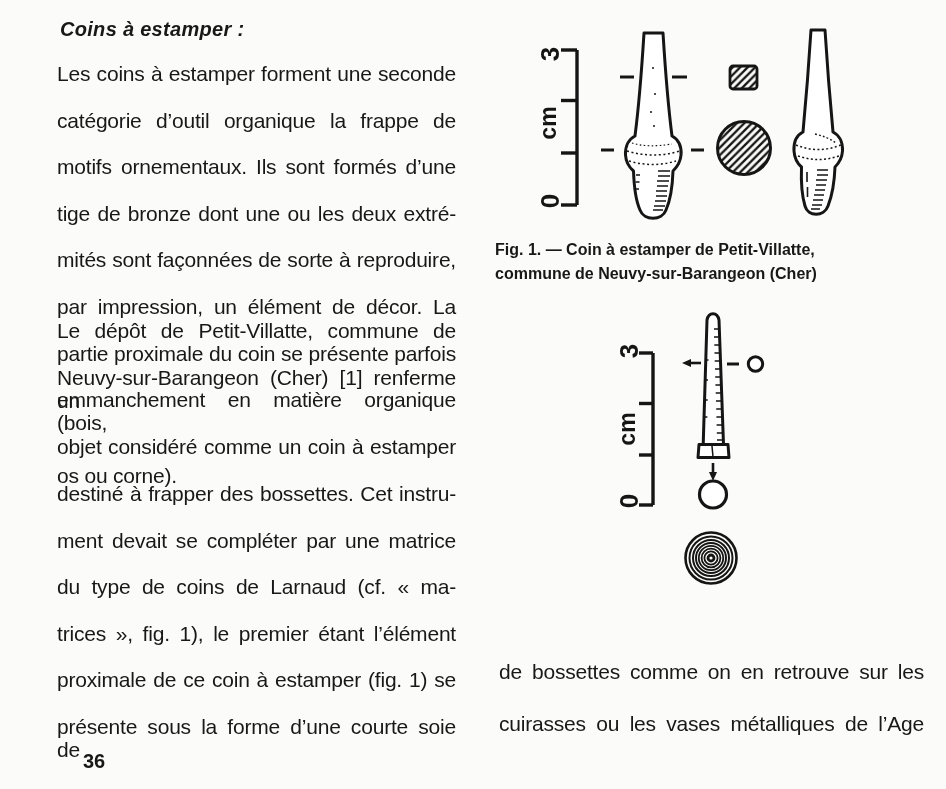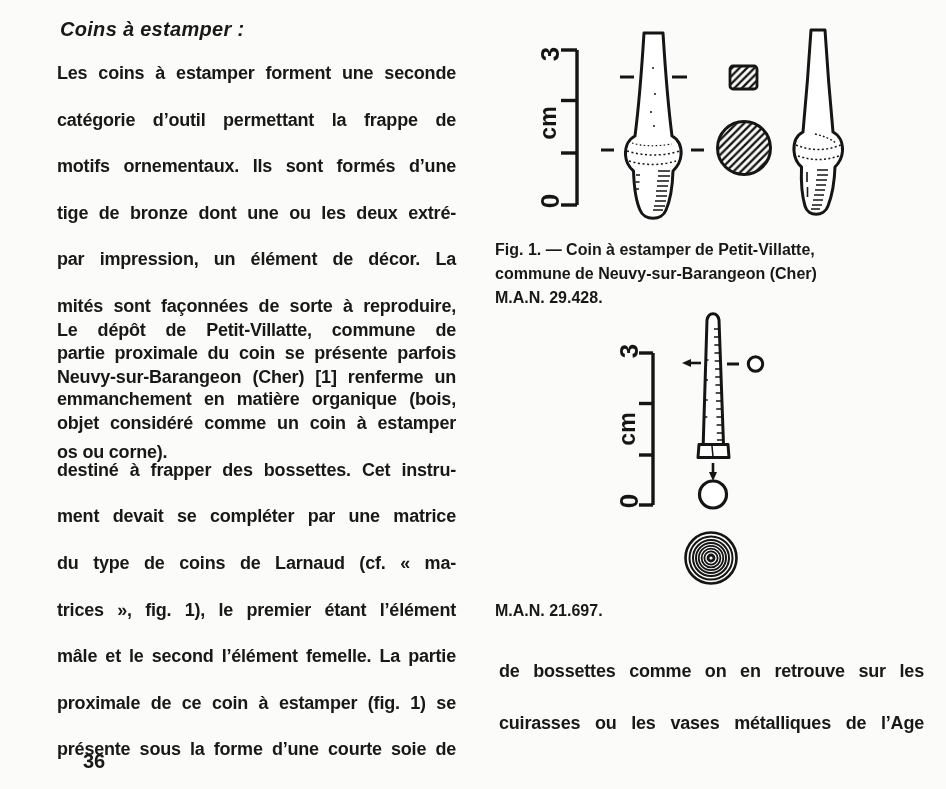--- a/index.html
+++ b/index.html
@@ -4,21 +4,21 @@
 <style>
   html,body{margin:0;padding:0;background:#e9e9e6;}
   .page{
     position:relative;width:946px;height:789px;background:#fbfbf9;
     font-family:"Liberation Sans",sans-serif;color:#181818;overflow:hidden;
   }
   .title{
     position:absolute;left:60px;top:18px;
     font-size:20px;font-style:italic;font-weight:600;letter-spacing:.3px;
   }
-  .para{position:absolute;font-size:18px;font-weight:700;letter-spacing:-0.2px;line-height:23.3px;}
+  .para{position:absolute;font-size:21px;font-weight:400;letter-spacing:-0.2px;line-height:23.3px;}
   .p1{left:57px;top:62px;width:399px;}
   .p2{left:57px;top:319px;width:399px;}
   .p3{left:499px;top:659px;width:425px;line-height:25.8px;}
   .tline{text-align:justify;}
   .tline::after{content:"";display:inline-block;width:100%;height:0;}
   .tline.noj{text-align:left;margin-top:6px;}
   .tline.noj::after{content:none;}
   .caption{position:absolute;font-size:16px;font-weight:600;line-height:24px;}
   .caption .tline{text-align:left;}
   .caption .tline::after{content:none;}
@@ -32,38 +32,37 @@
 </style>
 </head>
 <body>
 
 <div class="page">
 
   <div class="title">Coins à estamper :</div>
 
   <div class="para p1">
       <div class="tline">Les coins à estamper forment une seconde</div>
-      <div class="tline">catégorie d’outil permettant la frappe de</div>
+      <div class="tline">catégorie d’outil organique la frappe de</div>
       <div class="tline">motifs ornementaux. Ils sont formés d’une</div>
       <div class="tline">tige de bronze dont une ou les deux extré-</div>
+      <div class="tline">mités sont façonnées de sorte à reproduire,</div>
       <div class="tline">par impression, un élément de décor. La</div>
-      <div class="tline">mités sont façonnées de sorte à reproduire,</div>
       <div class="tline">partie proximale du coin se présente parfois</div>
       <div class="tline">emmanchement en matière organique (bois,</div>
       <div class="tline noj">os ou corne).</div>
     </div>
   <div class="para p2">
       <div class="tline">Le dépôt de Petit-Villatte, commune de</div>
       <div class="tline">Neuvy-sur-Barangeon (Cher) [1] renferme un</div>
       <div class="tline">objet considéré comme un coin à estamper</div>
       <div class="tline">destiné à frapper des bossettes. Cet instru-</div>
       <div class="tline">ment devait se compléter par une matrice</div>
       <div class="tline">du type de coins de Larnaud (cf. « ma-</div>
       <div class="tline">trices », fig. 1), le premier étant l’élément</div>
-      <div class="tline">mâle et le second l’élément femelle. La partie</div>
       <div class="tline">proximale de ce coin à estamper (fig. 1) se</div>
       <div class="tline">présente sous la forme d’une courte soie de</div>
       <div class="tline">section quadrangulaire, qui laisse supposer</div>
     </div>
 
   <svg class="fig fig1" width="420" height="232" viewBox="0 0 420 232">
     <defs>
       <pattern id="hatch" patternUnits="userSpaceOnUse" width="7.5" height="7.5">
         <path d="M0 7.5 L7.5 0 M-3.75 3.75 L3.75 -3.75 M3.75 11.25 L11.25 3.75" stroke="#151515" stroke-width="2.3" fill="none"></path>
       </pattern>
@@ -109,21 +108,20 @@
       <path d="M278 146 Q298 153 319 146" fill="none" stroke="#151515" stroke-width="1.5" stroke-dasharray="2 2.4"></path>
       <path d="M295 124 Q308 127 316 133" fill="none" stroke="#151515" stroke-width="1.4" stroke-dasharray="1.8 2.2"></path>
       <path d="M297 160H308 M297 165H308 M296 170H307 M296 175H306 M295 180H305 M294 185H304 M293 190H303 M292 195H302 M291 199H300" stroke="#151515" stroke-width="1.6"></path>
       <path d="M287 162V172 M287.5 177V187" stroke="#151515" stroke-width="1.6"></path>
     </g>
   </svg>
 
   <div class="caption cap1">
       <div class="tline">Fig. 1. — Coin à estamper de Petit-Villatte,</div>
       <div class="tline">commune de Neuvy-sur-Barangeon (Cher)</div>
-      <div class="tline">M.A.N. 29.428.</div>
     </div>
 
   <svg class="fig fig2" width="400" height="292" viewBox="0 0 400 292">
 
     <g stroke="#151515" stroke-width="3.4">
       <line x1="123" y1="48" x2="123" y2="200"></line>
       <line x1="109" y1="48" x2="123" y2="48"></line>
       <line x1="109" y1="98.5" x2="123" y2="98.5"></line>
       <line x1="109" y1="150" x2="123" y2="150"></line>
       <line x1="109" y1="200" x2="123" y2="200"></line>
@@ -156,21 +154,20 @@
       <circle cx="181" cy="253" r="18" stroke-width="2"></circle>
       <circle cx="181" cy="253" r="15" stroke-width="2"></circle>
       <circle cx="181" cy="253" r="12.2" stroke-width="1.8"></circle>
       <circle cx="181" cy="253" r="9.4" stroke-width="1.8"></circle>
       <circle cx="181" cy="253" r="6.6" stroke-width="1.8"></circle>
       <circle cx="181" cy="253" r="3" stroke-width="2.8"></circle>
     </g>
   </svg>
 
   <div class="caption cap2">
-      <div class="tline">M.A.N. 21.697.</div>
     </div>
 
   <div class="para p3">
       <div class="tline">de bossettes comme on en retrouve sur les</div>
       <div class="tline">cuirasses ou les vases métalliques de l’Age</div>
     </div>
 
   <div class="pagenum">36</div>
 
 </div>

